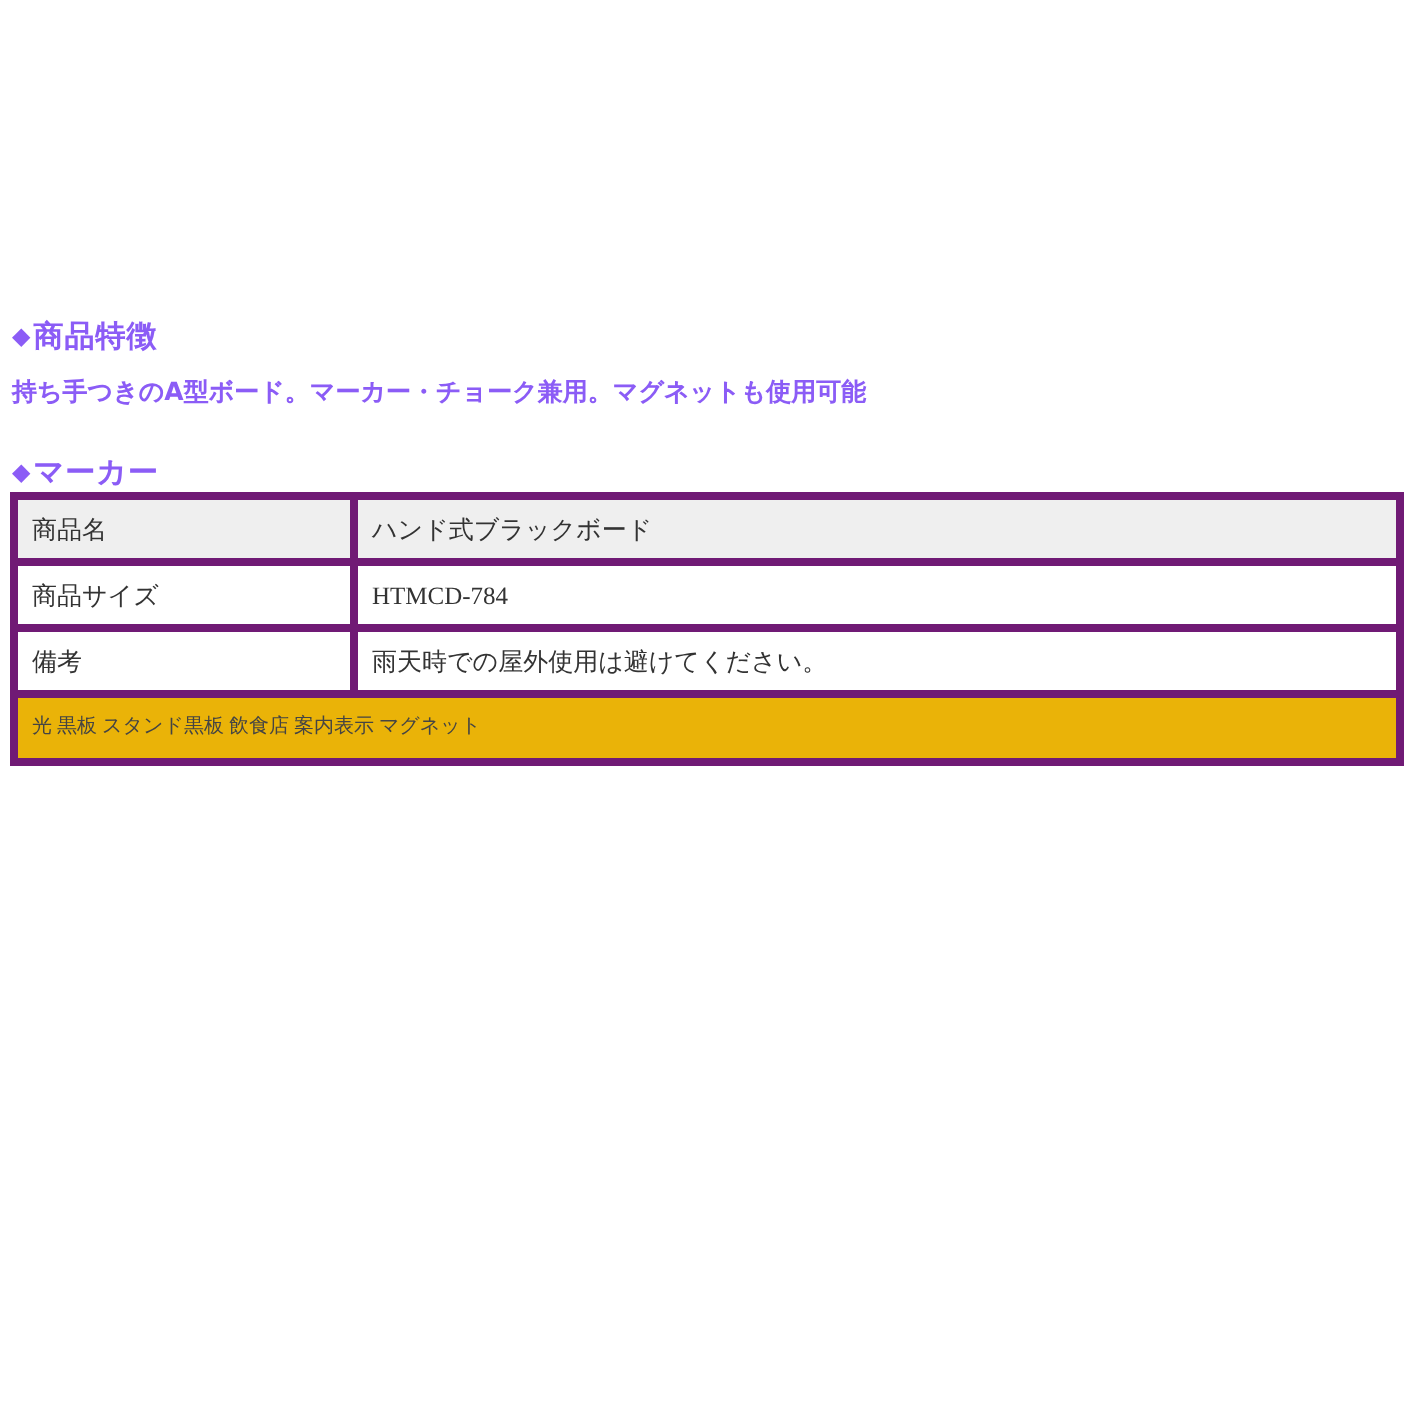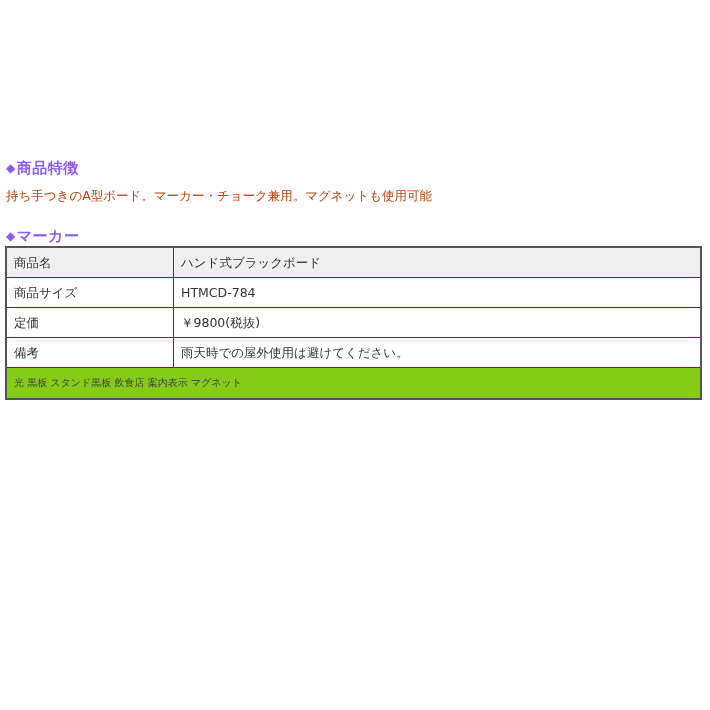--- a/index.html
+++ b/index.html
@@ -29,53 +29,55 @@
       margin-right: 1px;
       vertical-align: 1px;
     }
     #h-features { top: 159px; }
     #h-specs { top: 227px; }
     .feature-text {
       position: absolute;
       left: 6px;
       top: 188px;
       font-size: 12.5px;
-      color: #c2410c;
+      color: #8b5cf6;
+      font-weight: bold;
     }
     table.spec {
       position: absolute;
       left: 5px;
       top: 246px;
       width: 697px;
       border-collapse: collapse;
       border: 2px solid #555555;
       font-size: 12.5px;
       color: #333333;
     }
     table.spec td {
-      border: 1px solid #701a75;
+      border: 4px solid #701a75;
       padding: 0 6px 0 7px;
       height: 29px;
       vertical-align: middle;
       line-height: 18px;
+      font-family: Liberation Serif, serif;
     }
     table.spec td.label {
       width: 153px;
     }
     table.spec tr.shade td {
       background: #efefef;
     }
     table.spec tr.tall td {
       height: 44px;
     }
     table.spec tr.tags td {
       font-size: 10px;
       height: 30px;
       color: #444444;
-      background: #84cc16;
+      background: #eab308;
     }
   </style>
 </head>
 <body>
 
 <div class="heading" id="h-features">
   <span class="diamond">◆</span><span>商品特徴</span>
 </div>
 <div class="feature-text">持ち手つきのA型ボード。マーカー・チョーク兼用。マグネットも使用可能</div>
 
@@ -87,24 +89,20 @@
   <tbody>
     <tr class="shade">
       <td class="label">商品名</td>
       <td>ハンド式ブラックボード</td>
     </tr>
     <tr>
       <td class="label">商品サイズ</td>
       <td>HTMCD-784</td>
     </tr>
     <tr>
-      <td class="label">定価</td>
-      <td>￥9800(税抜)</td>
-    </tr>
-    <tr>
       <td class="label">備考</td>
       <td>雨天時での屋外使用は避けてください。</td>
     </tr>
     <tr class="tags">
       <td colspan="2">光 黒板 スタンド黒板 飲食店 案内表示 マグネット</td>
     </tr>
   </tbody>
 </table>
 
 </body></html>

